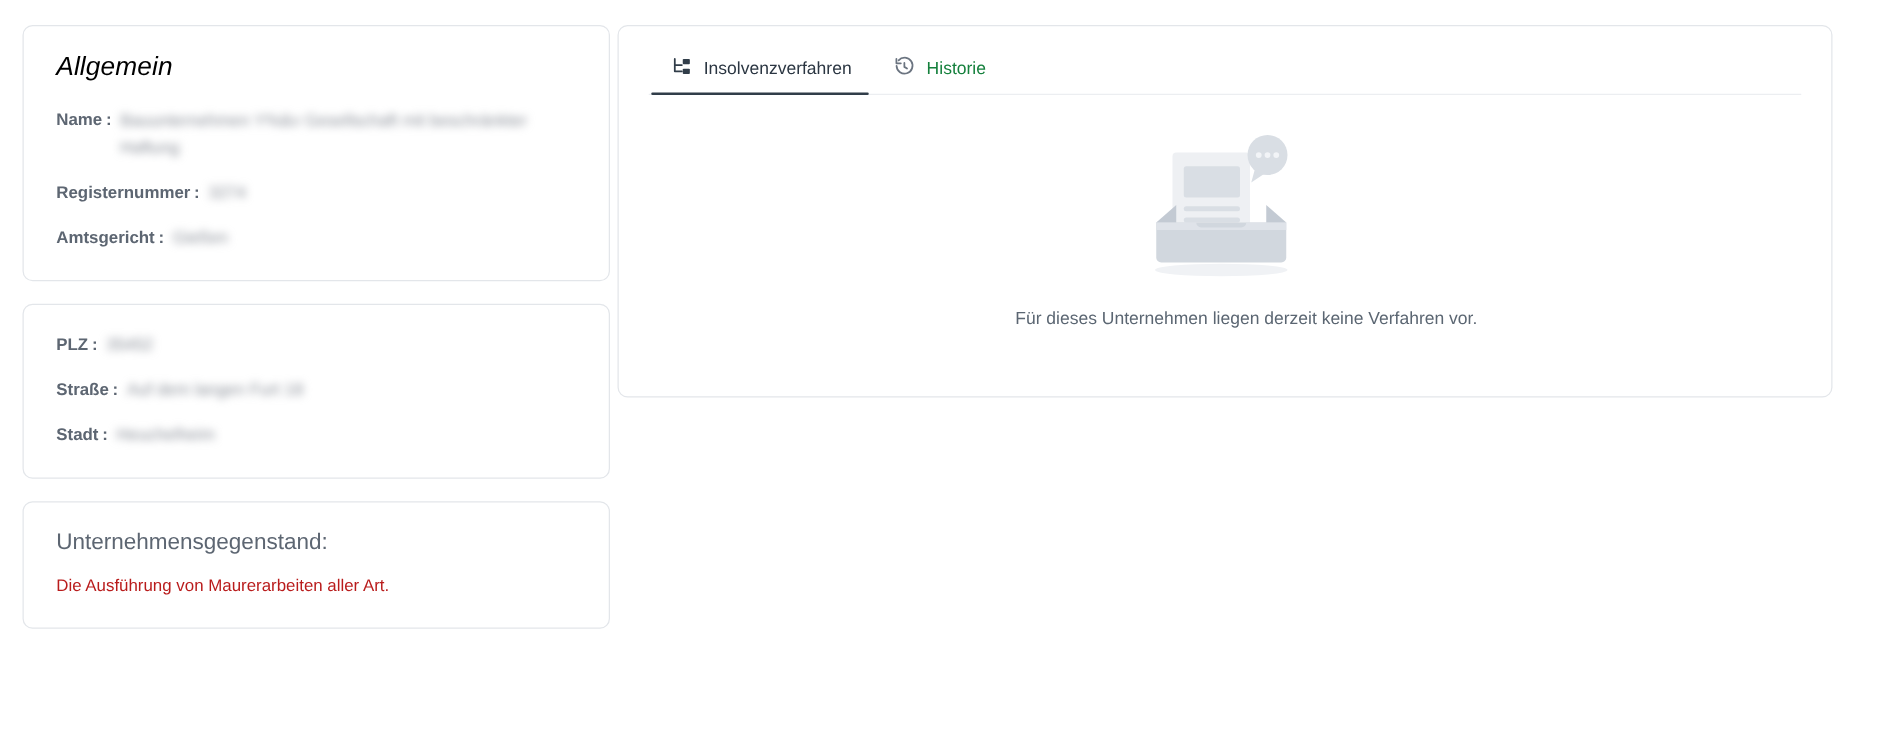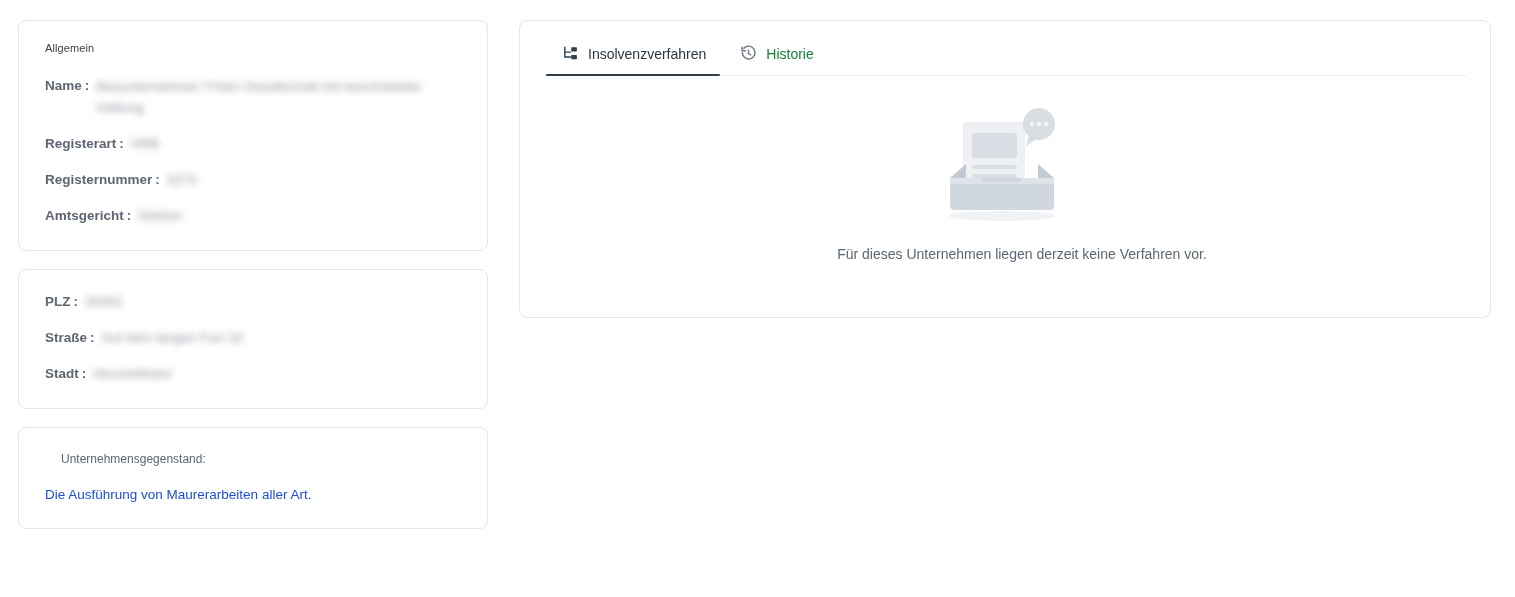--- a/index.html
+++ b/index.html
@@ -28,26 +28,27 @@
   }
   .card {
     background: #ffffff;
     border: 1px solid #e3e6ea;
     border-radius: 8px;
     padding: 0;
     margin-bottom: 18px;
   }
   .card-inner { padding: 22px 26px 24px 26px; }
   .card-title {
-    font-size: 11px;
-    color: #404040;
+    font-size: 21px;
+    color: #000000;
     font-weight: 400;
     letter-spacing: .1px;
     margin: 0 0 22px 0;
     line-height: 1;
+    font-style: italic;
   }
   .row {
     display: flex;
     align-items: flex-start;
     margin-bottom: 16px;
     line-height: 20px;
   }
   .row:last-child { margin-bottom: 0; }
   .row-label {
     font-size: 13.5px;
@@ -67,36 +68,36 @@
   .redacted {
     color: #8a8f98;
     filter: blur(3.6px);
     user-select: none;
     display: inline-block;
     max-width: 100%;
   }
   .redacted.wrap { white-space: normal; line-height: 21px; }
 
   .block-label {
-    font-size: 12px;
+    font-size: 18px;
     color: #5d6672;
-    margin: 0 0 18px 16px;
+    margin: 0 0 18px 0;
     line-height: 18px;
   }
   .block-text {
     font-size: 13.5px;
-    color: #1d4ed8;
+    color: #b91c1c;
     margin: 0;
     line-height: 18px;
   }
 
   
   .right-panel {
     position: absolute;
-    left: 519px;
+    left: 494px;
     top: 20px;
     width: 972px;
     height: 298px;
     background: #ffffff;
     border: 1px solid #e3e6ea;
     border-radius: 8px;
   }
   .tabs {
     position: relative;
     margin: 24px 24px 0 24px;
@@ -175,24 +176,20 @@
 
     <section class="card">
       <div class="card-inner">
         <h2 class="card-title">Allgemein</h2>
 
         <div class="row">
           <span class="row-label"><span>Name</span><span class="colon">:</span></span>
           <span class="row-value"><span class="redacted wrap">Bauunternehmen Y%&amp;v Gesellschaft mit beschränkter Haftung</span></span>
         </div>
 
-        <div class="row">
-          <span class="row-label"><span>Registerart</span><span class="colon">:</span></span>
-          <span class="row-value"><span class="redacted">HRB</span></span>
-        </div>
 
         <div class="row">
           <span class="row-label"><span>Registernummer</span><span class="colon">:</span></span>
           <span class="row-value"><span class="redacted">3274</span></span>
         </div>
 
         <div class="row">
           <span class="row-label"><span>Amtsgericht</span><span class="colon">:</span></span>
           <span class="row-value"><span class="redacted">Gießen</span></span>
         </div>

